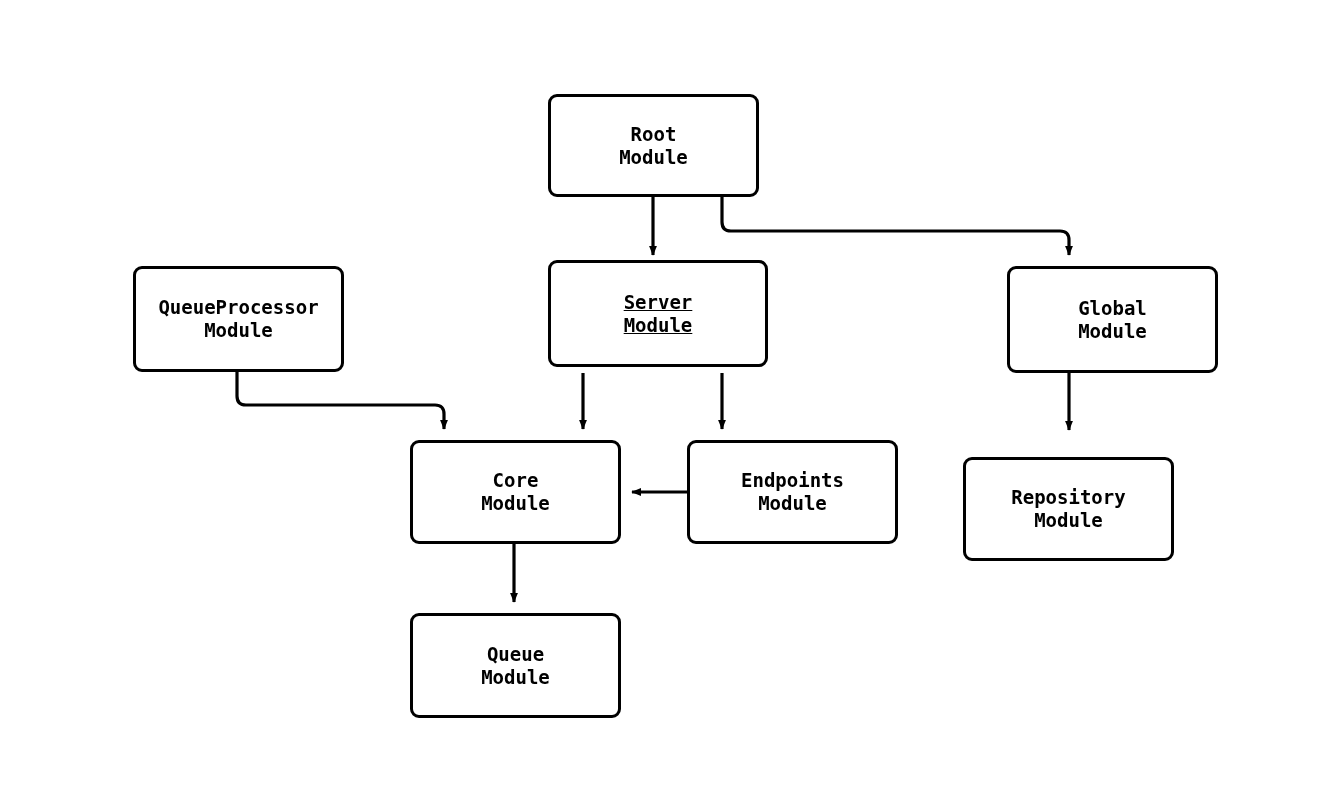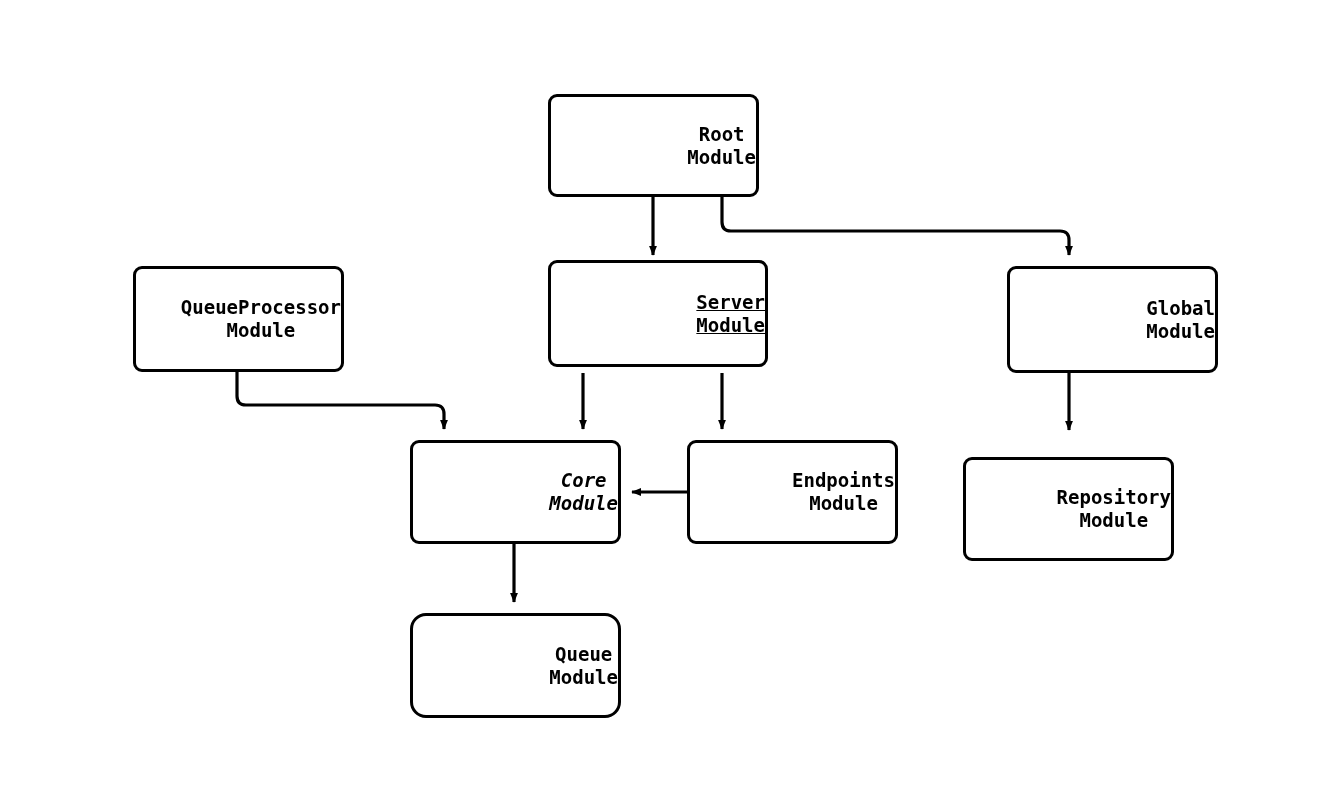--- a/index.html
+++ b/index.html
@@ -24,21 +24,21 @@
     pointer-events: none;
   }
   .node {
     position: absolute;
     box-sizing: border-box;
     background: #ffffff;
     border: 3px solid #000000;
     border-radius: 9px;
     display: flex;
     align-items: center;
-    justify-content: flex-end;
+    justify-content: center;
     z-index: 2;
   }
   .node-label {
     font-family: "DejaVu Sans Mono", "Liberation Mono", monospace;
     font-size: 19px;
     font-weight: bold;
     line-height: 23px;
     color: #000000;
     text-align: center;
     white-space: pre;
@@ -99,29 +99,29 @@
   </div>
 
   <div class="node" style="left:548px; top:260px; width:220px; height:107px;text-decoration:underline;">
     <div class="node-label"><span>Server</span><br><span>Module</span></div>
   </div>
 
   <div class="node" style="left:963px; top:266px; width:211px; height:107px;margin-left:44px;">
     <div class="node-label"><span>Global</span><br><span>Module</span></div>
   </div>
 
-  <div class="node" style="left:410px; top:440px; width:211px; height:104px;font-style:italic;">
+  <div class="node" style="left:410px; top:440px; width:211px; height:104px;">
     <div class="node-label"><span>Core</span><br><span>Module</span></div>
   </div>
 
   <div class="node" style="left:687px; top:440px; width:211px; height:104px;">
     <div class="node-label"><span>Endpoints</span><br><span>Module</span></div>
   </div>
 
   <div class="node" style="left:963px; top:457px; width:211px; height:104px;">
     <div class="node-label"><span>Repository</span><br><span>Module</span></div>
   </div>
 
-  <div class="node" style="left:410px; top:613px; width:211px; height:105px;border-radius:16px;">
+  <div class="node" style="left:410px; top:613px; width:211px; height:105px;">
     <div class="node-label"><span>Queue</span><br><span>Module</span></div>
   </div>
 
 </div>
 
 </body></html>

